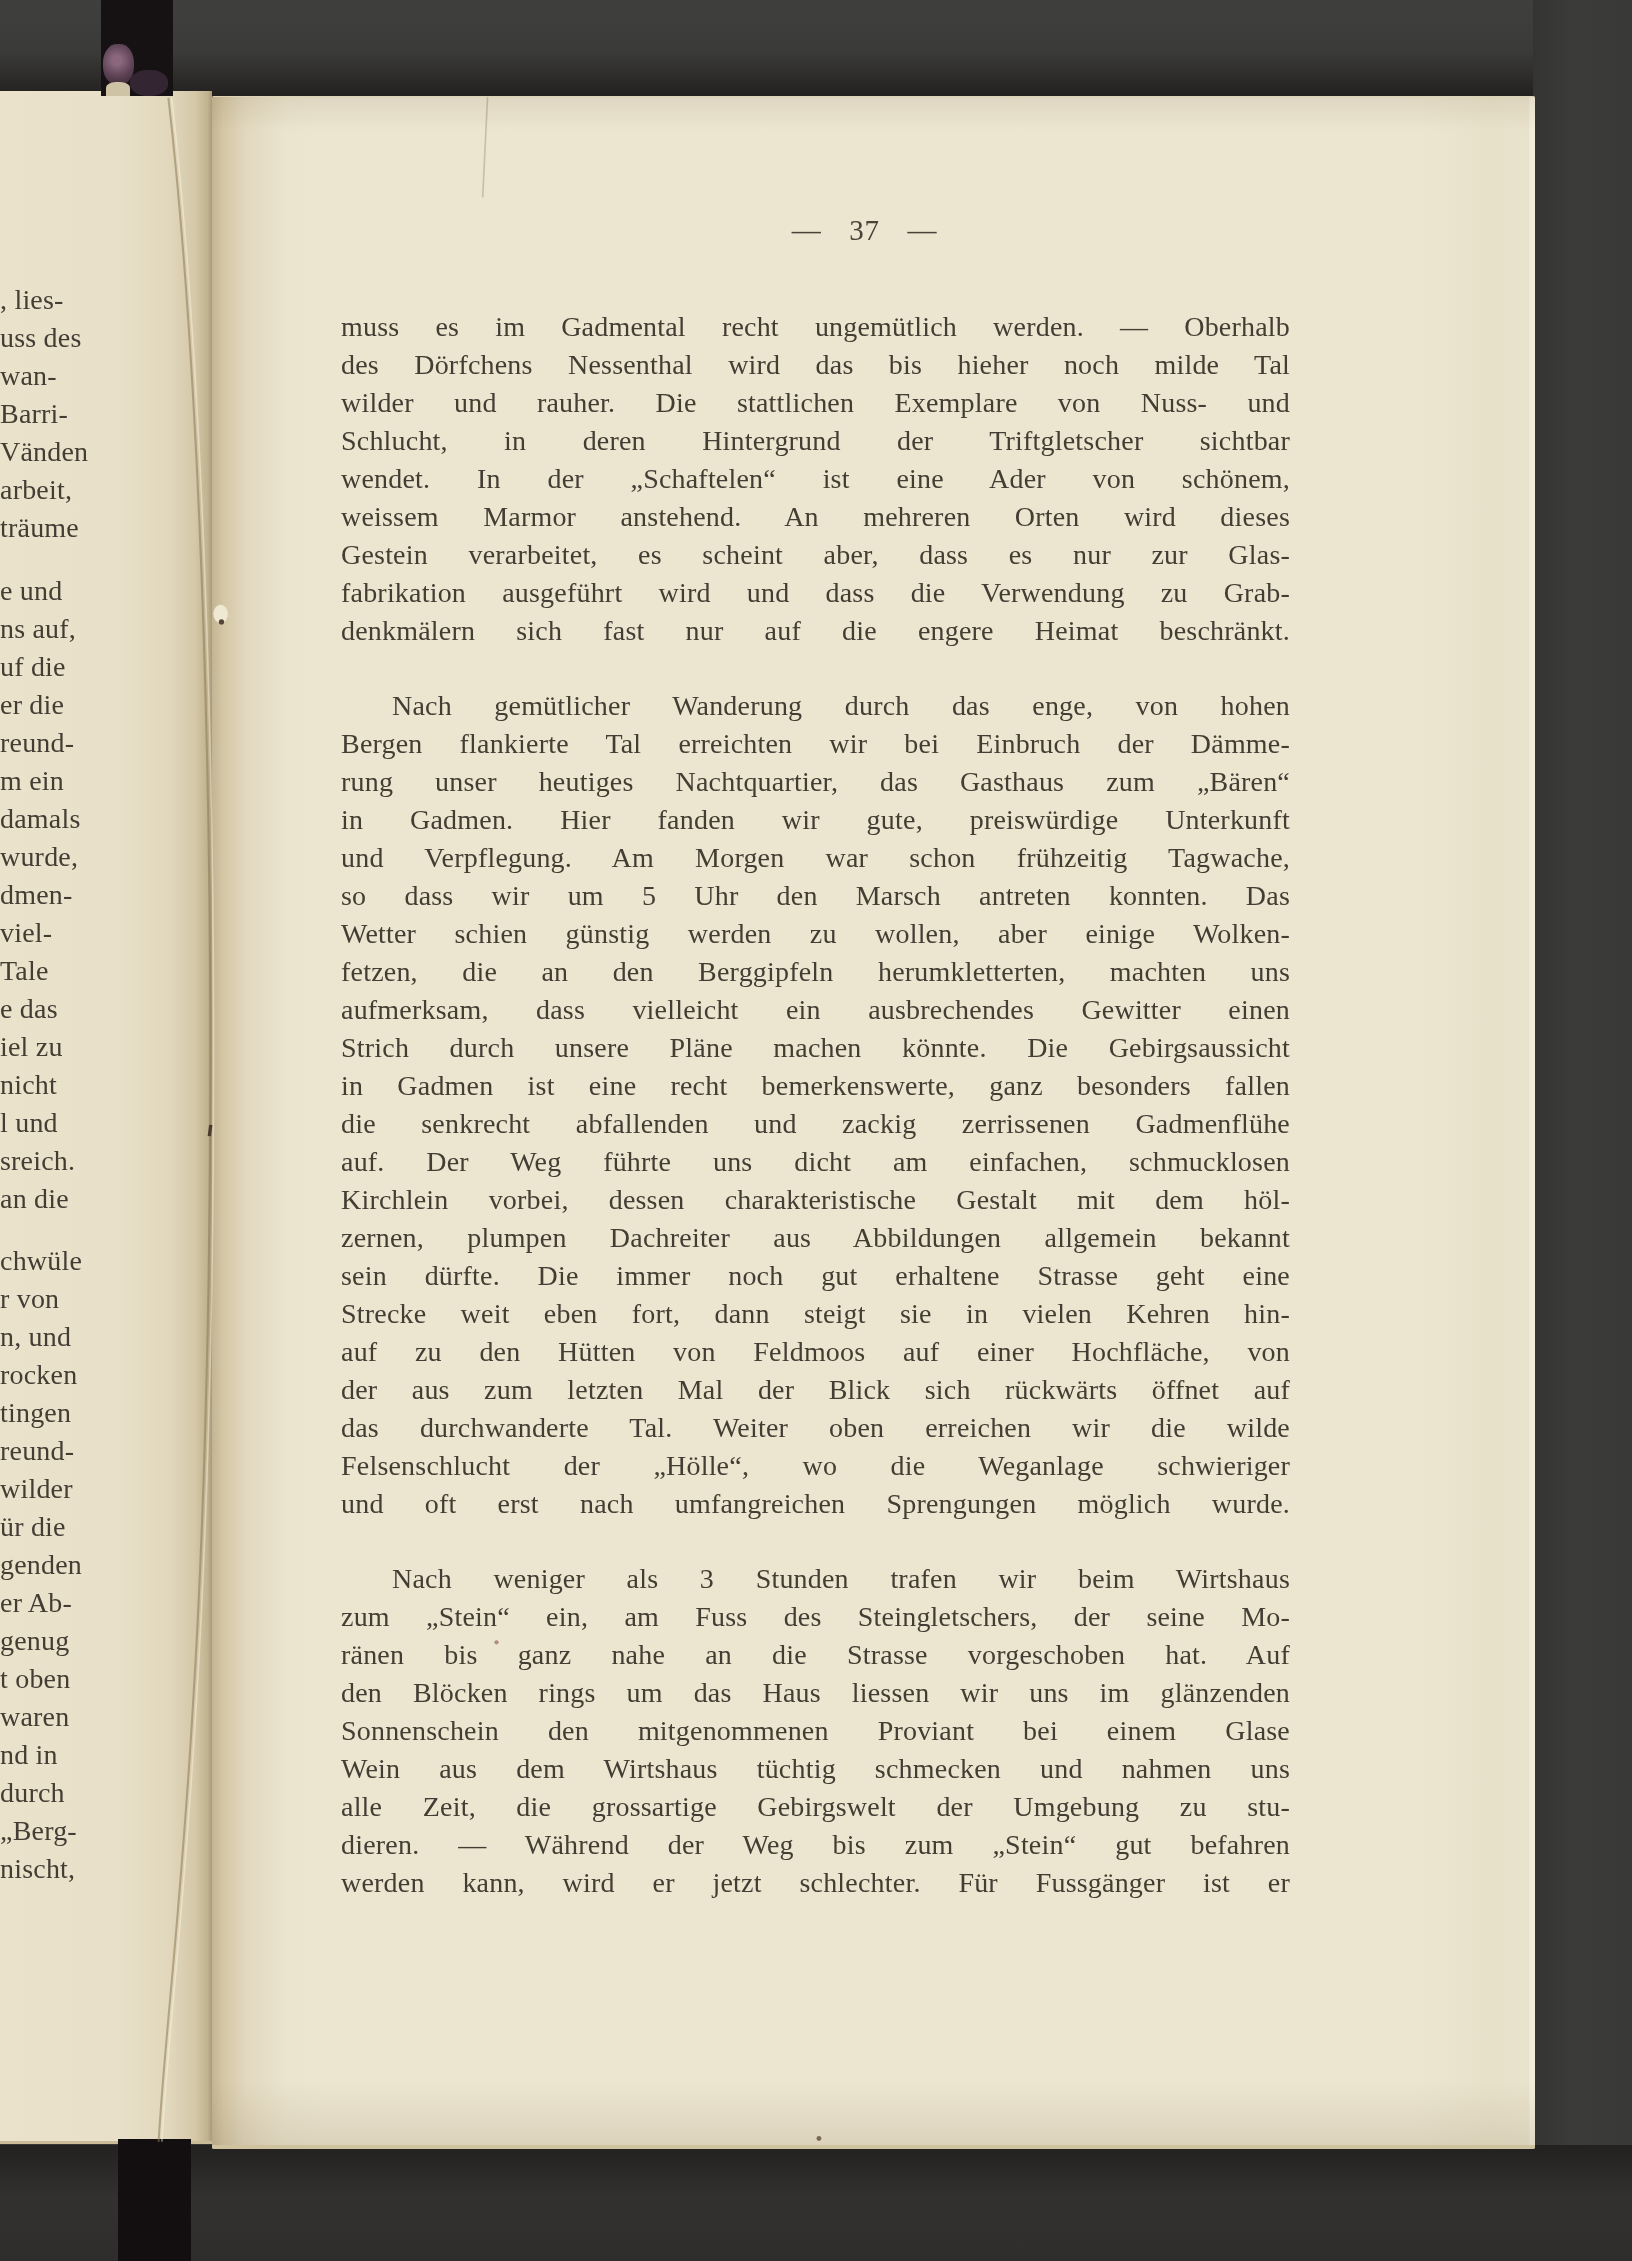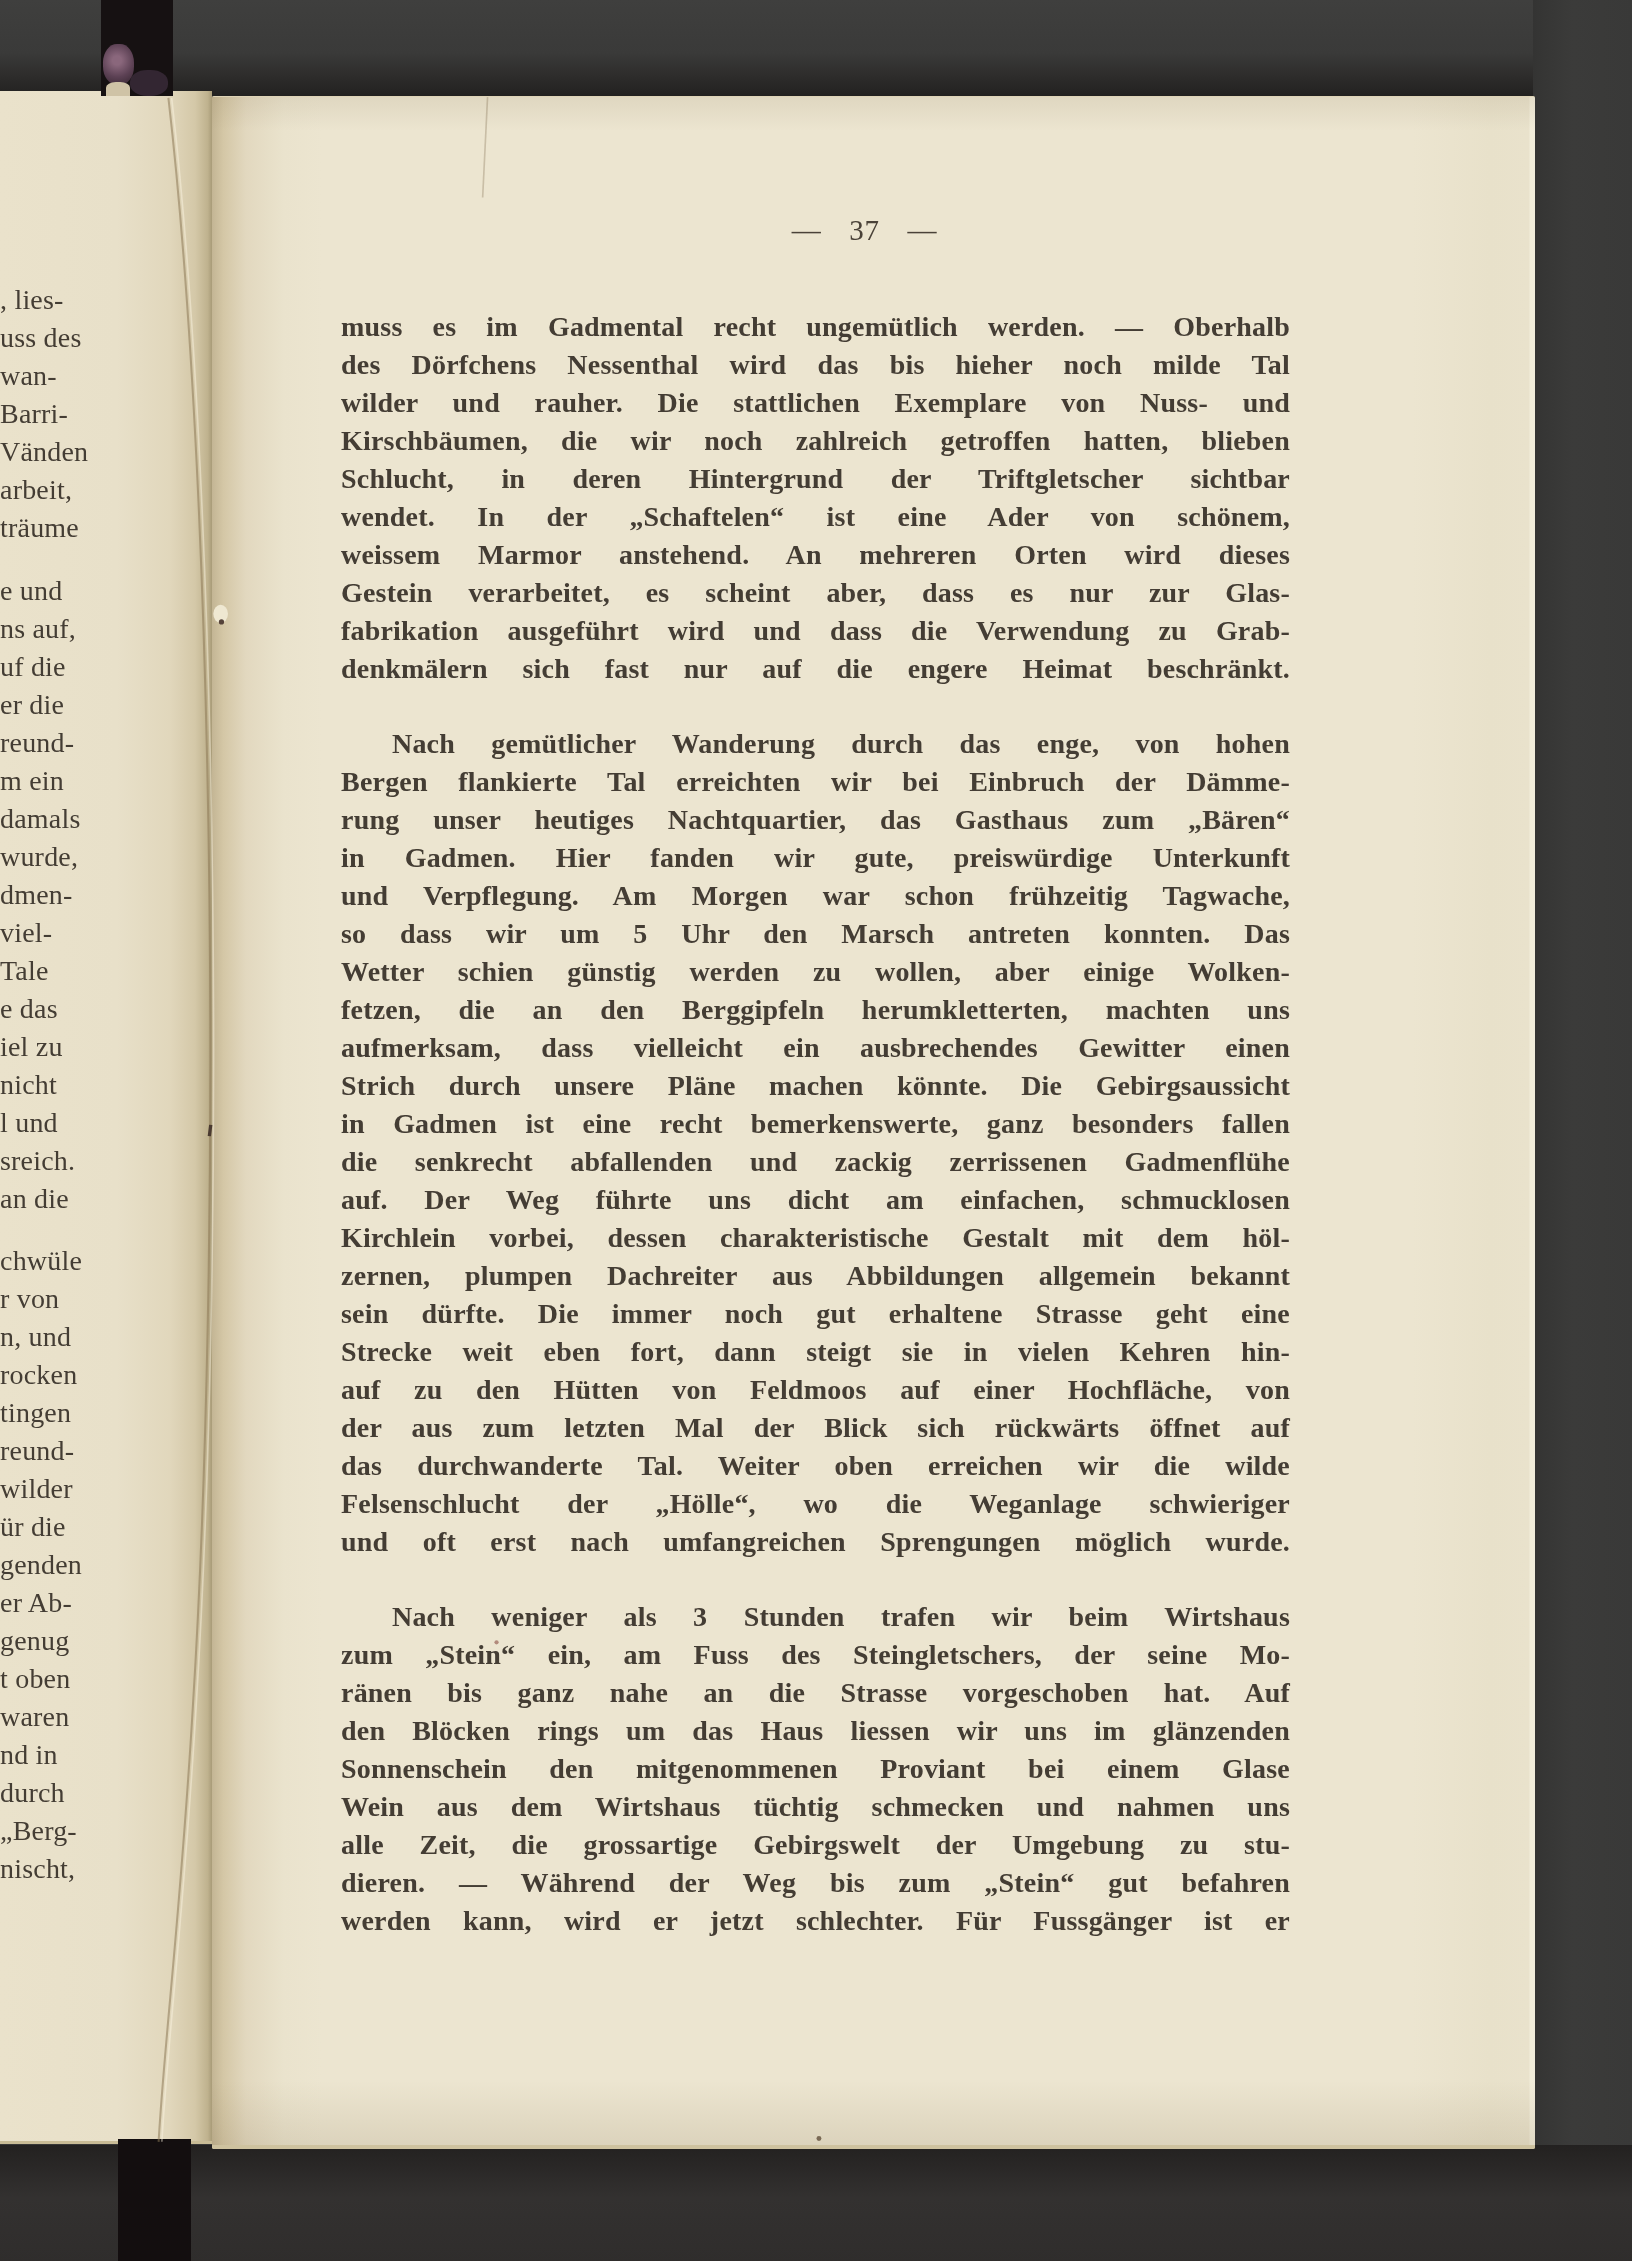--- a/index.html
+++ b/index.html
@@ -28,21 +28,21 @@
   
   .right-page{position:absolute;left:212px;top:96px;width:1323px;height:2053px;box-sizing:border-box;
     background:
       linear-gradient(180deg,rgba(110,90,55,.10) 0,rgba(0,0,0,0) 34px,rgba(0,0,0,0) 1984px,rgba(110,90,55,.13) 100%),
       linear-gradient(90deg,#c3b594 0px,#d4c7a6 11.4px,#e2d8bf 34px,#eae3cd 72px,#ece5d0 110px,#ece5d0 1200px,#e8e1ca 1278px,#e9e2cc 1317px,#f2edda 1318px,#f1ecdb 100%);
     border-bottom:4.1px solid #cec29f;border-top:1.6px solid #ded3b6;border-radius:1.6px;}
   .page-header{position:absolute;left:178px;top:117px;width:949px;
     text-align:center;font-size:29px;color:#4a4238;word-spacing:19.6px;letter-spacing:0.8px;font-family:Liberation Serif, serif;}
   .body-text{position:absolute;left:129px;top:211px;width:949px;}
   .line{font-size:28px;line-height:38px;color:#443d34;letter-spacing:0.2px;word-spacing:2.4px;
-    text-align:justify;text-align-last:justify;font-weight:bold;}
+    text-align:justify;text-align-last:justify;}
   .line.indent{text-indent:51px;margin-top:37px;}
 
   
   .spine-top{position:absolute;left:101px;top:0;width:72px;height:96px;background:#161112;}
   .thread-1{position:absolute;left:2.4px;top:44px;width:31px;height:41px;border-radius:45%;
     background:radial-gradient(circle at 45% 40%,#8a677c 15%,#5c4154 55%,#3c2a36 90%);}
   .thread-2{position:absolute;left:29px;top:70px;width:38px;height:26px;border-radius:45%;
     background:#332632;}
   .paper-notch{position:absolute;left:4.9px;top:82px;width:24.5px;height:14px;
     background:#cfc3a6;border-radius:40% 40% 0 0;}
@@ -106,21 +106,20 @@
         <div class="frag">nischt,</div>
       </div>
   </div>
 
   <div class="right-page">
     <div class="page-header">— 37 —</div>
     <div class="body-text">
         <div class="line">muss es im Gadmental recht ungemütlich werden. — Oberhalb</div>
         <div class="line">des Dörfchens Nessenthal wird das bis hieher noch milde Tal</div>
         <div class="line">wilder und rauher.  Die stattlichen Exemplare von Nuss- und</div>
-        <div class="line">Kirschbäumen, die wir noch zahlreich getroffen hatten, blieben</div>
         <div class="line">Schlucht, in deren Hintergrund der Triftgletscher sichtbar</div>
         <div class="line">wendet.  In der „Schaftelen“ ist eine Ader von schönem,</div>
         <div class="line">weissem Marmor anstehend.  An mehreren Orten wird dieses</div>
         <div class="line">Gestein verarbeitet, es scheint aber, dass es nur zur Glas-</div>
         <div class="line">fabrikation ausgeführt wird und dass die Verwendung zu Grab-</div>
         <div class="line">denkmälern sich fast nur auf die engere Heimat beschränkt.</div>
         <div class="line indent">Nach gemütlicher Wanderung durch das enge, von hohen</div>
         <div class="line">Bergen flankierte Tal erreichten wir bei Einbruch der Dämme-</div>
         <div class="line">rung unser heutiges Nachtquartier, das Gasthaus zum „Bären“</div>
         <div class="line">in Gadmen.  Hier fanden wir gute, preiswürdige Unterkunft</div>

